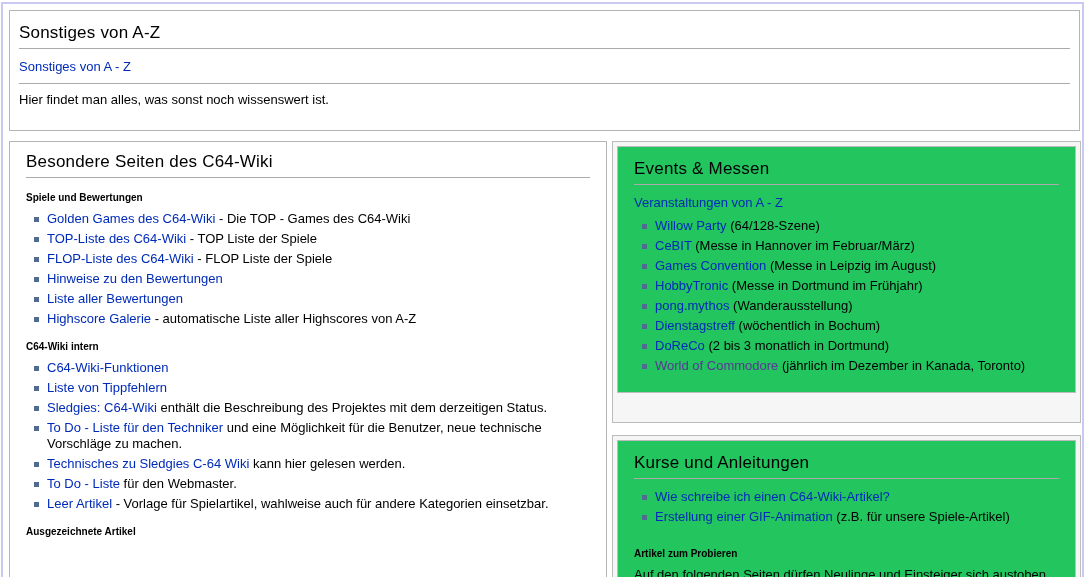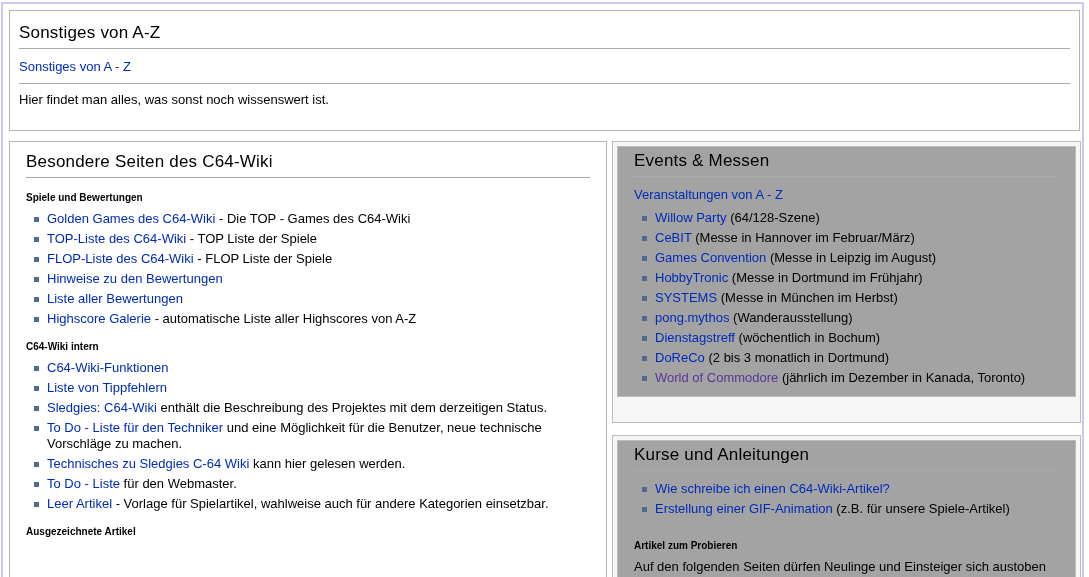--- a/index.html
+++ b/index.html
@@ -26,22 +26,22 @@
   .outerbox {
     position:absolute;
     border:1px solid #bcbcbc;
     background:#f6f6f6;
     padding:4px;
   }
   .outer-events { left:609px; top:137px; width:469px; height:282px; }
   .outer-kurse  { left:609px; top:431px; width:469px; height:210px; }
   .innerbox {
     border:1px solid #bcbcbc;
-    background:#a3a3a3;
-    padding:4px 16px;
+    background:#22c55e;
+    padding:12px 16px;
   }
   h2 {
     margin:0; padding:0 0 5px 0;
     font-size:17px; font-weight:normal;
     border-bottom:1px solid #aaaaaa;
     letter-spacing:0.2px;
   }
   h3 { font-size:10px; font-weight:bold; margin:14px 0 8px 0; }
   .linkline { margin:10px 0 0 0; }
   .divider { border:none; border-top:1px solid #aaaaaa; margin:9px 0 0 0; }
@@ -106,21 +106,20 @@
     <div class="innerbox">
       <h2>Events &amp; Messen</h2>
       <p class="linkline">
         <a class="lnk" href="#">Veranstaltungen von A - Z</a>
       </p>
       <ul class="wlist events-list">
           <li><a href="#" class="lnk">Willow Party</a><span> (64/128-Szene)</span></li>
           <li><a href="#" class="lnk">CeBIT</a><span> (Messe in Hannover im Februar/März)</span></li>
           <li><a href="#" class="lnk">Games Convention</a><span> (Messe in Leipzig im August)</span></li>
           <li><a href="#" class="lnk">HobbyTronic</a><span> (Messe in Dortmund im Frühjahr)</span></li>
-          <li><a href="#" class="lnk">SYSTEMS</a><span> (Messe in München im Herbst)</span></li>
           <li><a href="#" class="lnk">pong.mythos</a><span> (Wanderausstellung)</span></li>
           <li><a href="#" class="lnk">Dienstagstreff</a><span> (wöchentlich in Bochum)</span></li>
           <li><a href="#" class="lnk">DoReCo</a><span> (2 bis 3 monatlich in Dortmund)</span></li>
           <li><a href="#" class="lnk visited">World of Commodore</a><span> (jährlich im Dezember in Kanada, Toronto)</span></li>
         </ul>
     </div>
   </div>
 
   <div class="outerbox outer-kurse">
     <div class="innerbox kurse">

